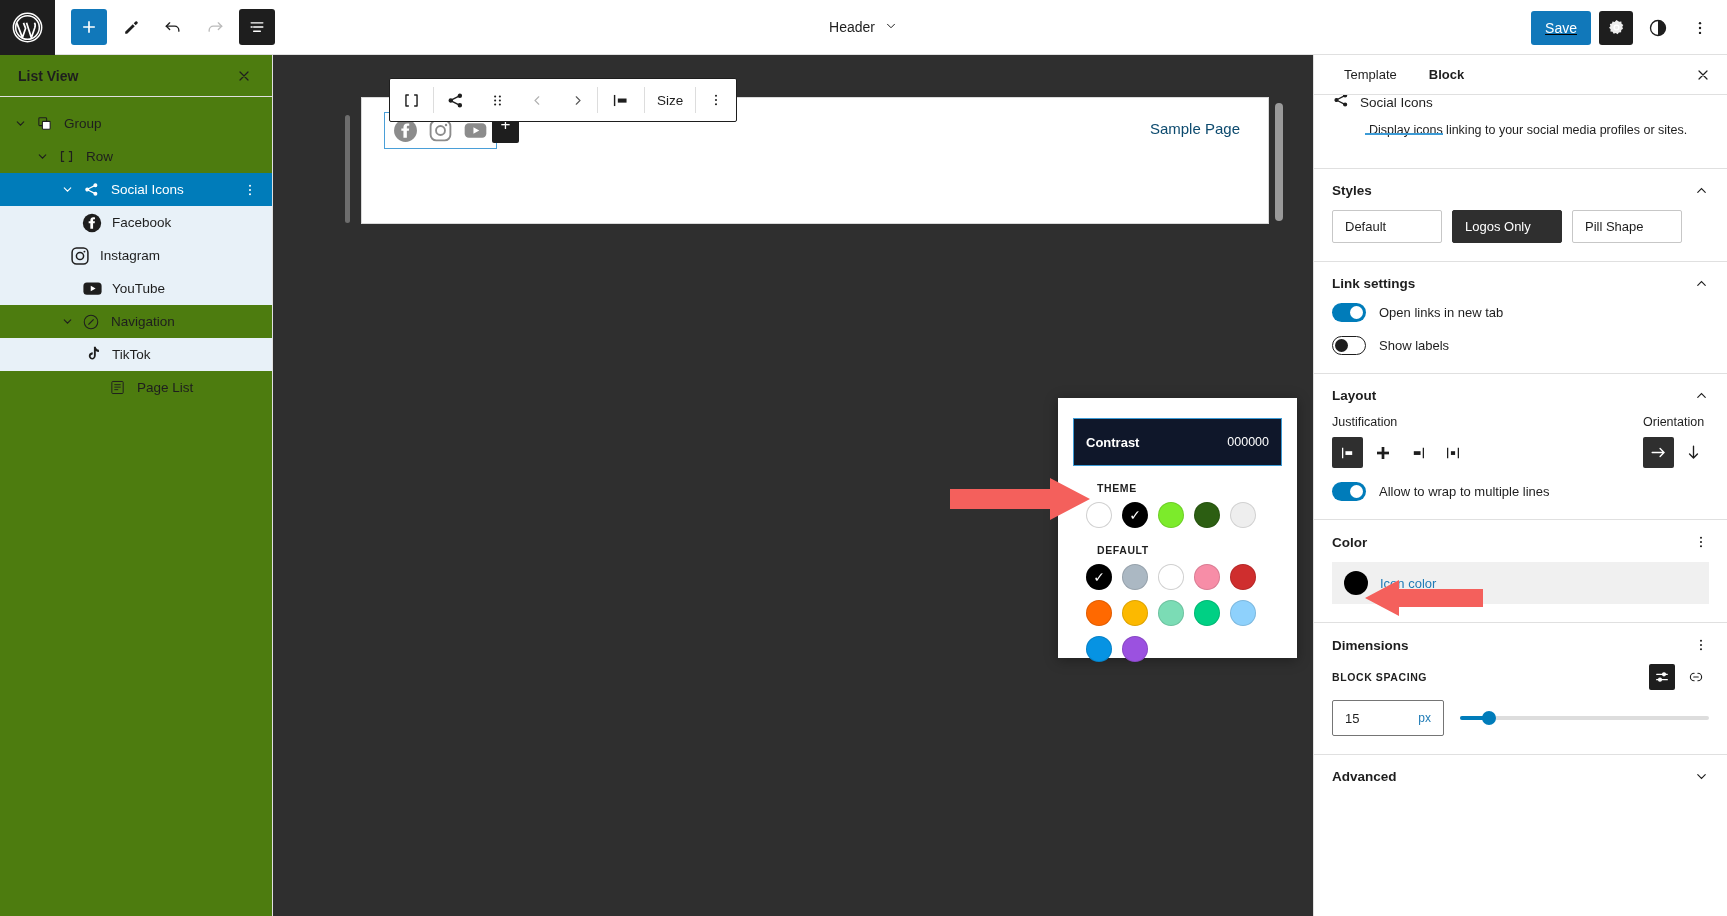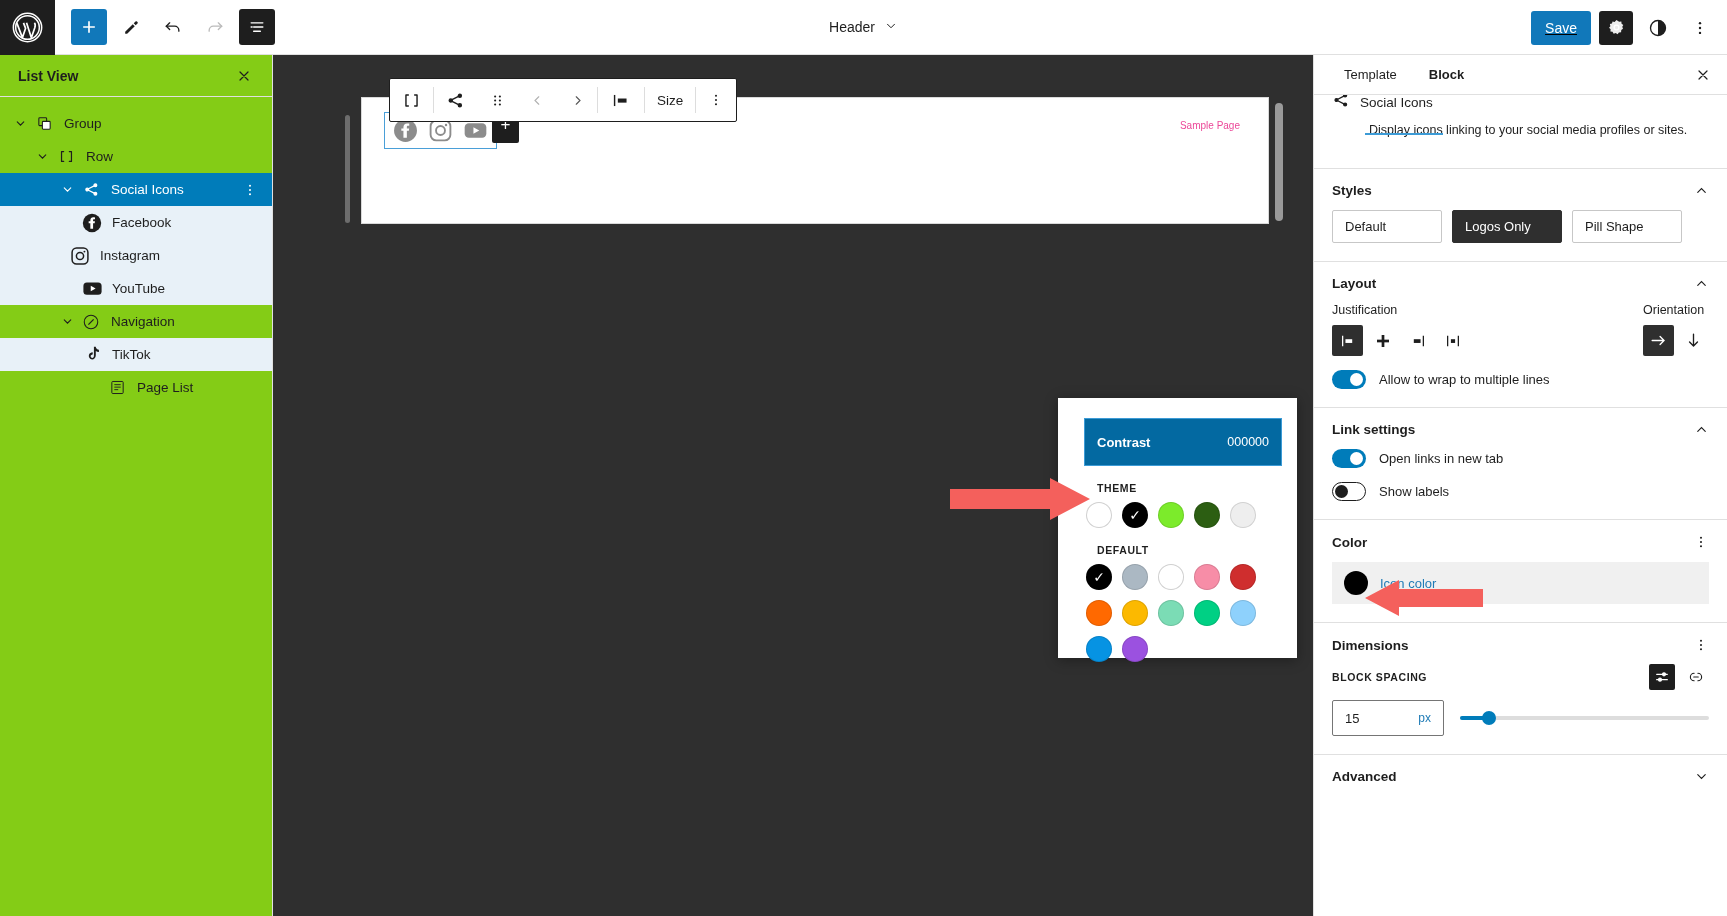--- a/index.html
+++ b/index.html
@@ -49,21 +49,21 @@
   .icon-sq {
     width: 34px; height: 34px; border-radius: 3px;
     display: flex; align-items: center; justify-content: center; cursor: pointer;
     background: transparent; border: none; color: #1e1e1e;
   }
   .icon-sq.filled { background: #1e1e1e; color: #fff; }
 
   
   .listview {
     position: absolute; top: 55px; left: 0; width: 273px; height: 861px;
-    background: #84cc16; border-right: 1px solid #e0e0e0;
+    background: #4d7c0f; border-right: 1px solid #e0e0e0;
   }
   .lv-header {
     height: 42px; display: flex; align-items: center; justify-content: space-between;
     padding: 0 14px 0 18px; border-bottom: 1px solid #e0e0e0;
   }
   .lv-title { font-size: 14px; font-weight: 600; color: #1e1e1e; }
   .lv-close { background: none; border: none; cursor: pointer; color: #1e1e1e;
     width: 28px; height: 28px; display: flex; align-items: center; justify-content: center; }
   .lv-tree { padding-top: 10px; }
   .lv-row {
@@ -116,37 +116,37 @@
     display: flex; align-items: center; gap: 10px;
     border: 1.5px solid #4a9fd8; padding: 5px 8px; position: relative;
   }
   .social-ico { width: 25px; height: 25px; display: block; }
   .appender {
     position: absolute; right: -23px; top: -6px;
     width: 27px; height: 36px; background: #1e1e1e; color: #fff;
     display: flex; align-items: center; justify-content: center;
     border-radius: 2px; cursor: pointer; font-size: 17px;
   }
-  .sample-page { font-size: 10px; color: #ec4899; margin-top: 8px; }
+  .sample-page { font-size: 15px; color: #0c4a6e; margin-top: 8px; }
   .canvas-scrollbar {
     position: absolute; top: 48px; right: 30px; width: 8px; height: 118px;
     background: #9a9a9a; border-radius: 4px;
   }
   .canvas-scrollbar-left {
     position: absolute; top: 60px; left: 28px; width: 5px; height: 108px;
     background: #6d6d6d; border-radius: 3px;
   }
 
   
   .color-pop {
     position: absolute; left: 1058px; top: 398px; width: 239px; height: 260px;
     background: #fff; box-shadow: 0 2px 12px rgba(0,0,0,.35); z-index: 20;
   }
   .cp-swatchbar {
-    margin: 20px 15px 0 26px; height: 48px; background: #0369a1;
+    margin: 20px 15px 0 15px; height: 48px; background: #0f172a;
     border: 1.5px solid #3c9bd6;
     display: flex; align-items: center; justify-content: space-between;
     padding: 0 12px; color: #fff; font-size: 13px;
   }
   .cp-swatchbar .cp-name { font-weight: 600; }
   .cp-swatchbar .cp-hex { font-size: 12.5px; }
   .cp-section-label {
     margin: 16px 0 8px 39px; font-size: 10.5px; letter-spacing: .6px;
     color: #1e1e1e; font-weight: 600;
   }
@@ -646,20 +646,43 @@
         <span class="chev-btn">
           <svg width="15" height="15" viewBox="0 0 24 24" fill="none" stroke="#1e1e1e" stroke-width="1.8" stroke-linecap="round">
               <path d="M6 15l6-6 6 6"></path>
             </svg>
         </span>
       </div>
       <div class="style-grid">
         <button class="style-chip">Default</button>
         <button class="style-chip active">Logos Only</button>
         <button class="style-chip">Pill Shape</button>
+      </div>
+    </section>
+
+    <section class="panel">
+      <div class="panel-head">
+        <span class="panel-title">Link settings</span>
+        <span class="chev-btn">
+          <svg width="15" height="15" viewBox="0 0 24 24" fill="none" stroke="#1e1e1e" stroke-width="1.8" stroke-linecap="round">
+              <path d="M6 15l6-6 6 6"></path>
+            </svg>
+        </span>
+      </div>
+      <div class="toggle-row" style="margin-top:4px">
+        <span class="toggle on">
+            <span class="knob"></span>
+          </span>
+        <span class="toggle-label">Open links in new tab</span>
+      </div>
+      <div class="toggle-row">
+        <span class="toggle off">
+            <span class="knob"></span>
+          </span>
+        <span class="toggle-label">Show labels</span>
       </div>
     </section>
 
     <section class="panel">
       <div class="panel-head">
         <span class="panel-title">Layout</span>
         <span class="chev-btn">
           <svg width="15" height="15" viewBox="0 0 24 24" fill="none" stroke="#1e1e1e" stroke-width="1.8" stroke-linecap="round">
               <path d="M6 15l6-6 6 6"></path>
             </svg>
@@ -714,43 +737,20 @@
       </div>
       <div class="toggle-row">
         <span class="toggle on">
             <span class="knob"></span>
           </span>
         <span class="toggle-label">Allow to wrap to multiple lines</span>
       </div>
     </section>
 
     <section class="panel">
-      <div class="panel-head">
-        <span class="panel-title">Link settings</span>
-        <span class="chev-btn">
-          <svg width="15" height="15" viewBox="0 0 24 24" fill="none" stroke="#1e1e1e" stroke-width="1.8" stroke-linecap="round">
-              <path d="M6 15l6-6 6 6"></path>
-            </svg>
-        </span>
-      </div>
-      <div class="toggle-row" style="margin-top:4px">
-        <span class="toggle on">
-            <span class="knob"></span>
-          </span>
-        <span class="toggle-label">Open links in new tab</span>
-      </div>
-      <div class="toggle-row">
-        <span class="toggle off">
-            <span class="knob"></span>
-          </span>
-        <span class="toggle-label">Show labels</span>
-      </div>
-    </section>
-
-    <section class="panel">
       <div class="panel-head" style="margin-bottom:0">
         <span class="panel-title">Color</span>
         <button class="more-dots">
           <svg width="16" height="16" viewBox="0 0 24 24" fill="#1e1e1e">
             <circle cx="12" cy="5.5" r="1.55"></circle>
               <circle cx="12" cy="12" r="1.55"></circle>
               <circle cx="12" cy="18.5" r="1.55"></circle>
           </svg>
         </button>
       </div>

